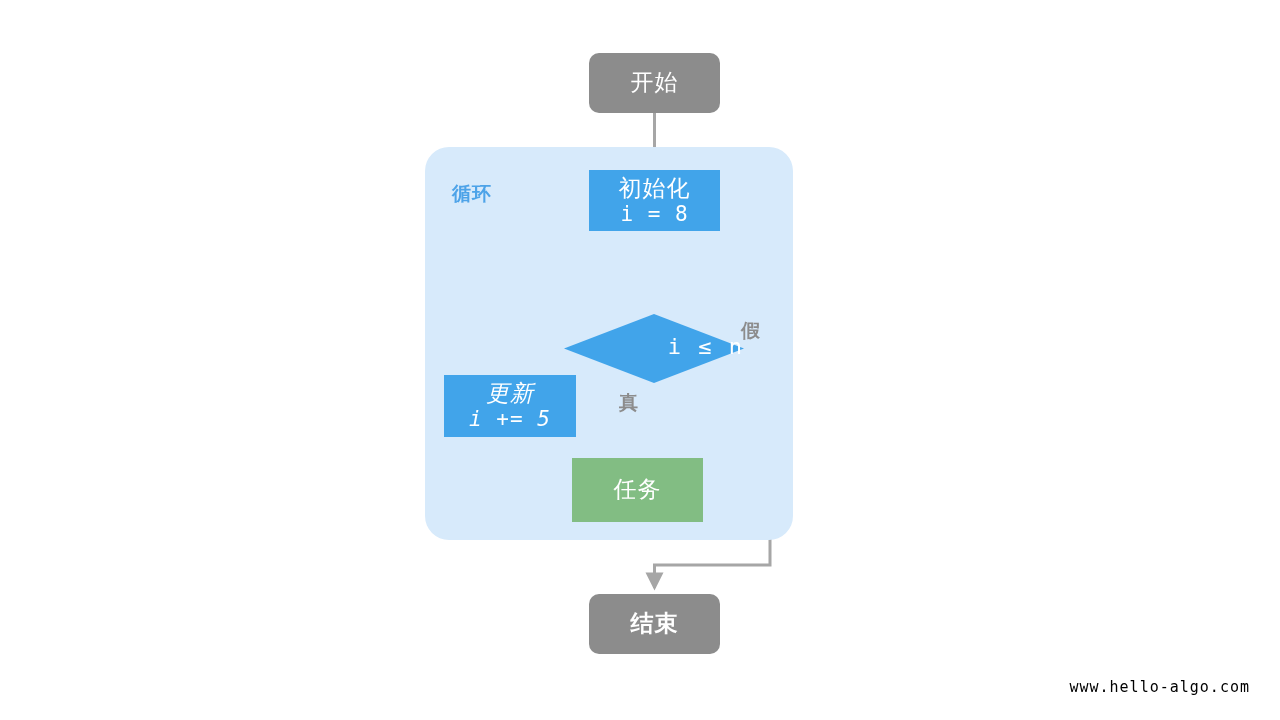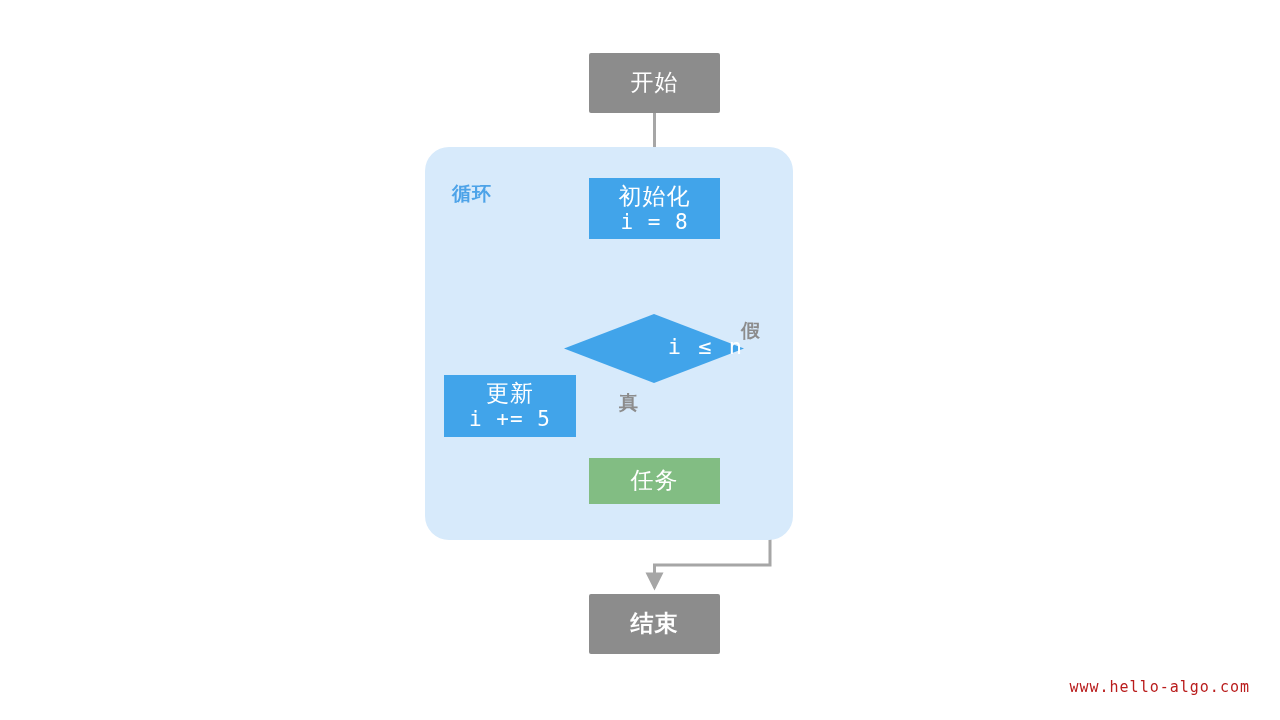--- a/index.html
+++ b/index.html
@@ -39,21 +39,21 @@
     letter-spacing: 1px;
   }
   .node .mono {
     font-family: "DejaVu Sans Mono", monospace;
     font-size: 21px;
     letter-spacing: 1px;
   }
   
   .terminator {
     background: #8c8c8c;
-    border-radius: 2px;
+    border-radius: 10px;
   }
   
   .process {
     background: #41a4ea;
   }
   
   .task {
     background: #82bd83;
   }
   
@@ -98,21 +98,21 @@
     font-size: 22px;
     letter-spacing: 2px;
     user-select: none;
   }
   #watermark {
     position: absolute;
     right: 30px;
     bottom: 24px;
     font-family: "DejaVu Sans Mono", monospace;
     font-size: 15px;
-    color: #b91c1c;
+    color: #000000;
     letter-spacing: 1px;
     user-select: none;
   }
 </style>
 </head>
 <body>
 
 <svg id="canvas" viewBox="0 0 1280 720">
   <defs>
     <marker id="arrow" markerWidth="8" markerHeight="8" refX="5.2" refY="3" orient="auto" markerUnits="strokeWidth">
@@ -135,36 +135,36 @@
   </g>
 </svg>
 
 <div id="loop-container"></div>
 <div id="loop-label">循环</div>
 
 <div class="node terminator" id="node-start" style="left:589px; top:53px; width:131px; height:60px;">
   <span class="cn">开始</span>
 </div>
 
-<div class="node process" id="node-init" style="left:589px; top:178px; width:131px; height:61px;">
+<div class="node process" id="node-init" style="left:589px; top:170px; width:131px; height:61px;">
   <span class="cn">初始化</span>
   <span class="mono">i = 8</span>
 </div>
 
 <svg style="position:absolute; left:564px; top:314px; width:180px; height:69px;" viewBox="0 0 180 69">
   <polygon points="90,0 180,34.5 90,69 0,34.5" fill="#41a4ea"></polygon>
 </svg>
 <div id="decision-text">i ≤ n</div>
 
-<div class="node process" id="node-update" style="left:444px; top:375px; width:132px; height:62px;">
+<div class="node process" id="node-update" style="left:444px; top:375px; width:132px; height:62px;font-style:italic;">
   <span class="cn">更新</span>
   <span class="mono">i += 5</span>
 </div>
 
-<div class="node task" id="node-task" style="left:589px; top:458px; width:131px; height:46px;">
+<div class="node task" id="node-task" style="left:572px; top:458px; width:131px; height:64px;">
   <span class="cn">任务</span>
 </div>
 
 <div class="node terminator" id="node-end" style="left:589px; top:594px; width:131px; height:60px;font-weight:bold;">
   <span class="cn">结束</span>
 </div>
 
 <div class="edge-label" style="left:619px; top:390px;">真</div>
 <div class="edge-label" style="left:741px; top:318px;">假</div>
 

